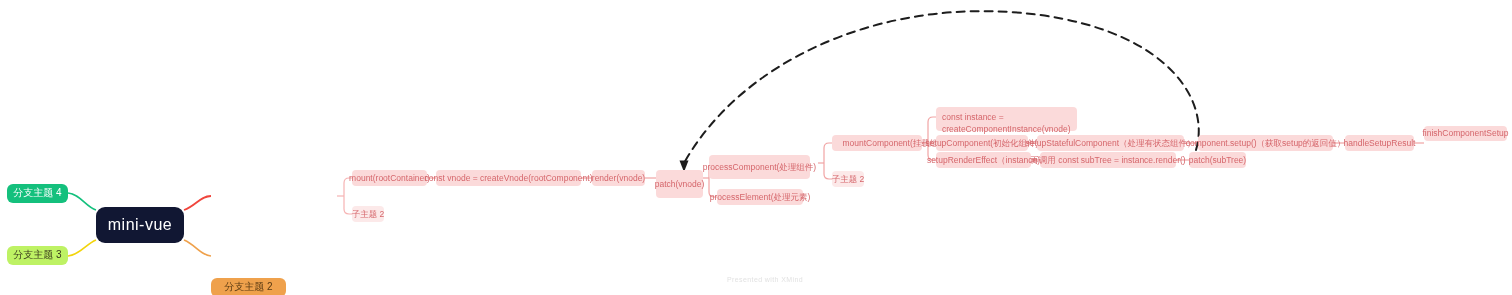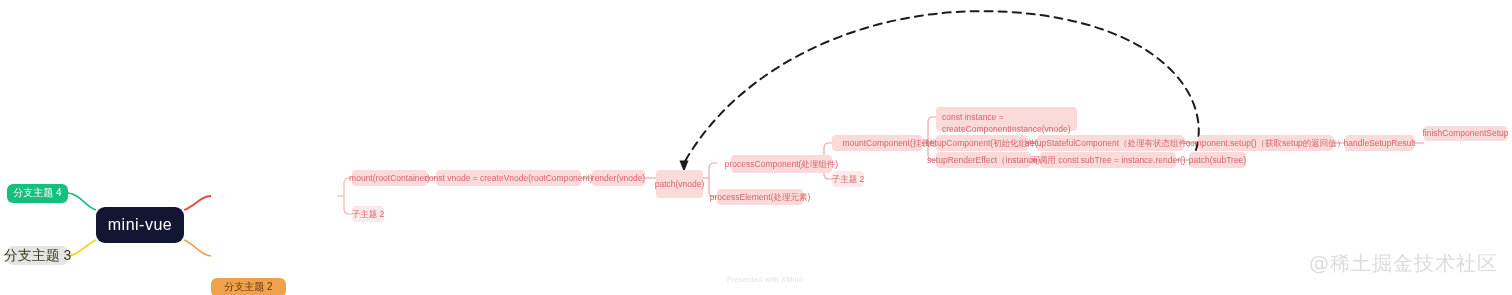--- a/index.html
+++ b/index.html
@@ -27,21 +27,21 @@
     background:#111733;
     color:#ffffff;
     border-radius:9px;
     font-size:16px;
     letter-spacing:.5px;
     padding:0 16px;
   }
 
   
   .n-green{background:#14c07d;color:#ffffff;font-size:10px;border-radius:6px;justify-content:center;}
-  .n-yellow{background:#e5e5e5;color:#3a3a1d;font-size:14px;border-radius:6px;}
+  .n-yellow{background:#bef264;color:#3a3a1d;font-size:10px;border-radius:6px;}
   .n-orange{background:#efa14c;color:#5a3a12;font-size:10px;border-radius:6px;}
   .n-red{background:#f0453c;color:#ffffff;font-size:11.5px;border-radius:7px;padding:0 10px;}
 
   
   .n-pink{
     background:#fbdada;
     color:#d5666b;
     font-size:8.5px;
     border-radius:4px;
     padding:0 6px;
@@ -153,21 +153,21 @@
   </div>
 
   <div class="node n-pink" style="left:592px;top:170px;width:53px;height:16px;">
     <span>render(vnode)</span>
   </div>
 
   <div class="node n-pink" style="left:656px;top:170px;width:47px;height:28px;">
     <span>patch(vnode)</span>
   </div>
 
-  <div class="node n-pink" style="left:731px;top:155px;width:101px;height:18px;">
+  <div class="node n-pink" style="left:709px;top:155px;width:101px;height:24px;">
     <span>processComponent(处理组件)</span>
   </div>
 
   <div class="node n-pink" style="left:717px;top:189px;width:86px;height:16px;">
     <span>processElement(处理元素)</span>
   </div>
 
   <div class="node n-pink" style="left:832px;top:135px;width:90px;height:16px;padding-left:44px;">
     <span>mountComponent(挂载组件)</span>
   </div>
@@ -206,15 +206,14 @@
 
   <div class="node n-pink" style="left:1345px;top:135px;width:69px;height:16px;">
     <span>handleSetupResult</span>
   </div>
 
   <div class="node n-pink" style="left:1424px;top:126px;width:83px;height:15px;">
     <span>finishComponentSetup</span>
   </div>
 
   <div class="footer">Presented with XMind</div>
-  <div class="watermark">@稀土掘金技术社区</div>
 
 </div>
 
 </body></html>

